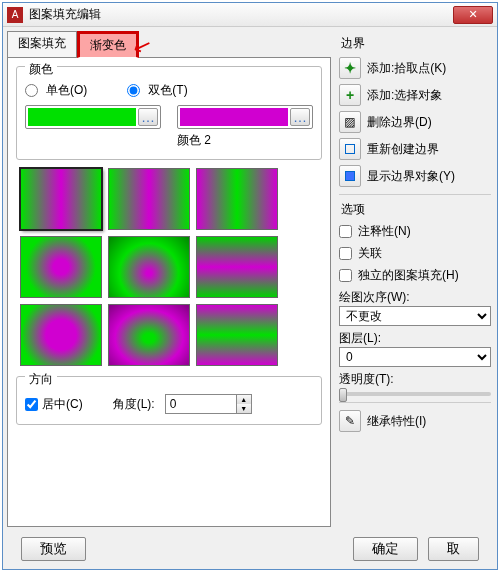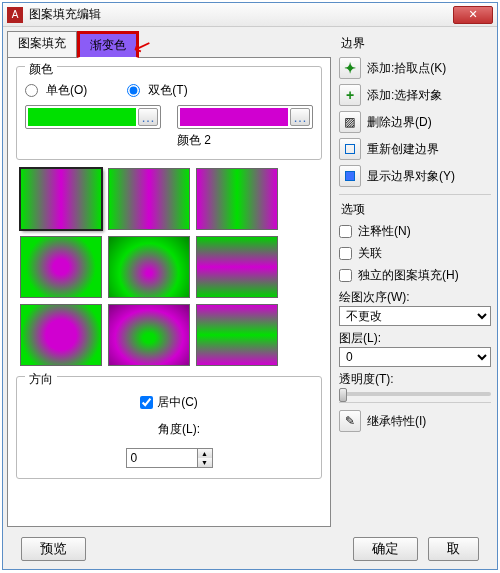--- a/index.html
+++ b/index.html
@@ -9,37 +9,37 @@
 .titlebar { display: flex; align-items: center; background: linear-gradient(#fdfdfd,#eaeaea); border-bottom: 1px solid #ccc; height: 24px; padding: 0 4px; }
 .app-icon { width: 16px; height: 16px; background: #b02020; display: inline-flex; align-items: center; justify-content: center; color: #fff; font-size: 10px; margin-right: 6px; }
 .title-text { flex: 1; }
 .close-btn { width: 40px; height: 18px; background: linear-gradient(#e07070,#c03030); border: 1px solid #a02020; border-radius: 2px; color: #fff; display: flex; align-items: center; justify-content: center; font-size: 11px; }
 .arrow-annot { position: absolute; top: 30px; left: 130px; color: #d00; font-size: 22px; transform: rotate(20deg); pointer-events: none; z-index: 10; }
 .body { display: flex; padding: 4px 6px 4px 4px; gap: 8px; }
 .left { width: 324px; }
 .right { flex: 1; }
 .tabs { display: flex; margin-bottom: -1px; }
 .tab { padding: 3px 10px; border: 1px solid #888; background: #f5f5f5; position: relative; }
-.tab.active { background: #8b5cf6; border: 3px solid #c00; border-bottom: 1px solid #fff; z-index: 2; }
+.tab.active { background: #fca5a5; border: 3px solid #c00; border-bottom: 1px solid #fff; z-index: 2; }
 .panel { border: 1px solid #888; background: #fff; padding: 8px; height: 470px; position: relative; }
 .fieldset { border: 1px solid #bbb; border-radius: 3px; padding: 6px 8px 10px; margin-bottom: 8px; }
 .fieldset-label { position: relative; top: -12px; background: #fff; padding: 0 4px; display: inline-block; font-family: Liberation Mono, monospace; }
 .radios { display: flex; gap: 40px; margin-top: -8px; }
 .radio-item { display: flex; align-items: center; gap: 8px; }
 input[type=radio] { margin: 0; }
 .color-row { display: flex; gap: 16px; margin-top: 6px; }
 .color-col { flex: 1; }
 .swatch-wrap { display: flex; border: 1px solid #888; padding: 2px; border-radius: 2px; align-items: center; }
 .swatch { flex: 1; height: 18px; }
 .swatch-btn { width: 20px; height: 18px; background: linear-gradient(#fdfdfd,#ddd); border: 1px solid #999; border-radius: 2px; margin-left: 2px; display: flex; align-items: center; justify-content: center; color: #3a70c0; font-size: 14px; }
 .swatch-label { margin-top: 3px; }
 .grid { display: grid; grid-template-columns: repeat(3, 82px); grid-auto-rows: 62px; gap: 6px; margin: 6px 0 10px 4px; }
 .gcell { border: 1px solid #666; }
 .gcell.sel { outline: 2px solid #222; outline-offset: -1px; position: relative; box-shadow: 2px 2px 3px rgba(0,0,0,.4); }
-.dir-row { display: flex; align-items: center; gap: 10px; margin-top: -6px; flex-direction: column; }
+.dir-row { display: flex; align-items: center; gap: 10px; margin-top: -6px; }
 .chk { display: flex; align-items: center; gap: 4px; }
 input[type=checkbox] { margin: 0; }
 .spin { display: flex; border: 1px solid #888; }
 .spin input { width: 70px; border: none; padding: 2px 4px; font-size: 12px; }
 .spin-btns { display: flex; flex-direction: column; border-left: 1px solid #888; }
 .spin-btns span { width: 14px; height: 9px; background: linear-gradient(#f8f8f8,#ddd); font-size: 7px; display: flex; align-items: center; justify-content: center; }
 .section-label { margin: 4px 0 4px 2px; }
 .side-item { display: flex; align-items: center; gap: 6px; margin: 3px 0; padding: 1px 0; }
 .side-icon { width: 22px; height: 22px; border: 1px solid #aaa; background: linear-gradient(#fdfdfd,#e6e6e6); border-radius: 2px; display: flex; align-items: center; justify-content: center; font-size: 12px; position: relative; }
 .side-icon .plus { color: #1a8a1a; font-weight: bold; font-size: 14px; }

